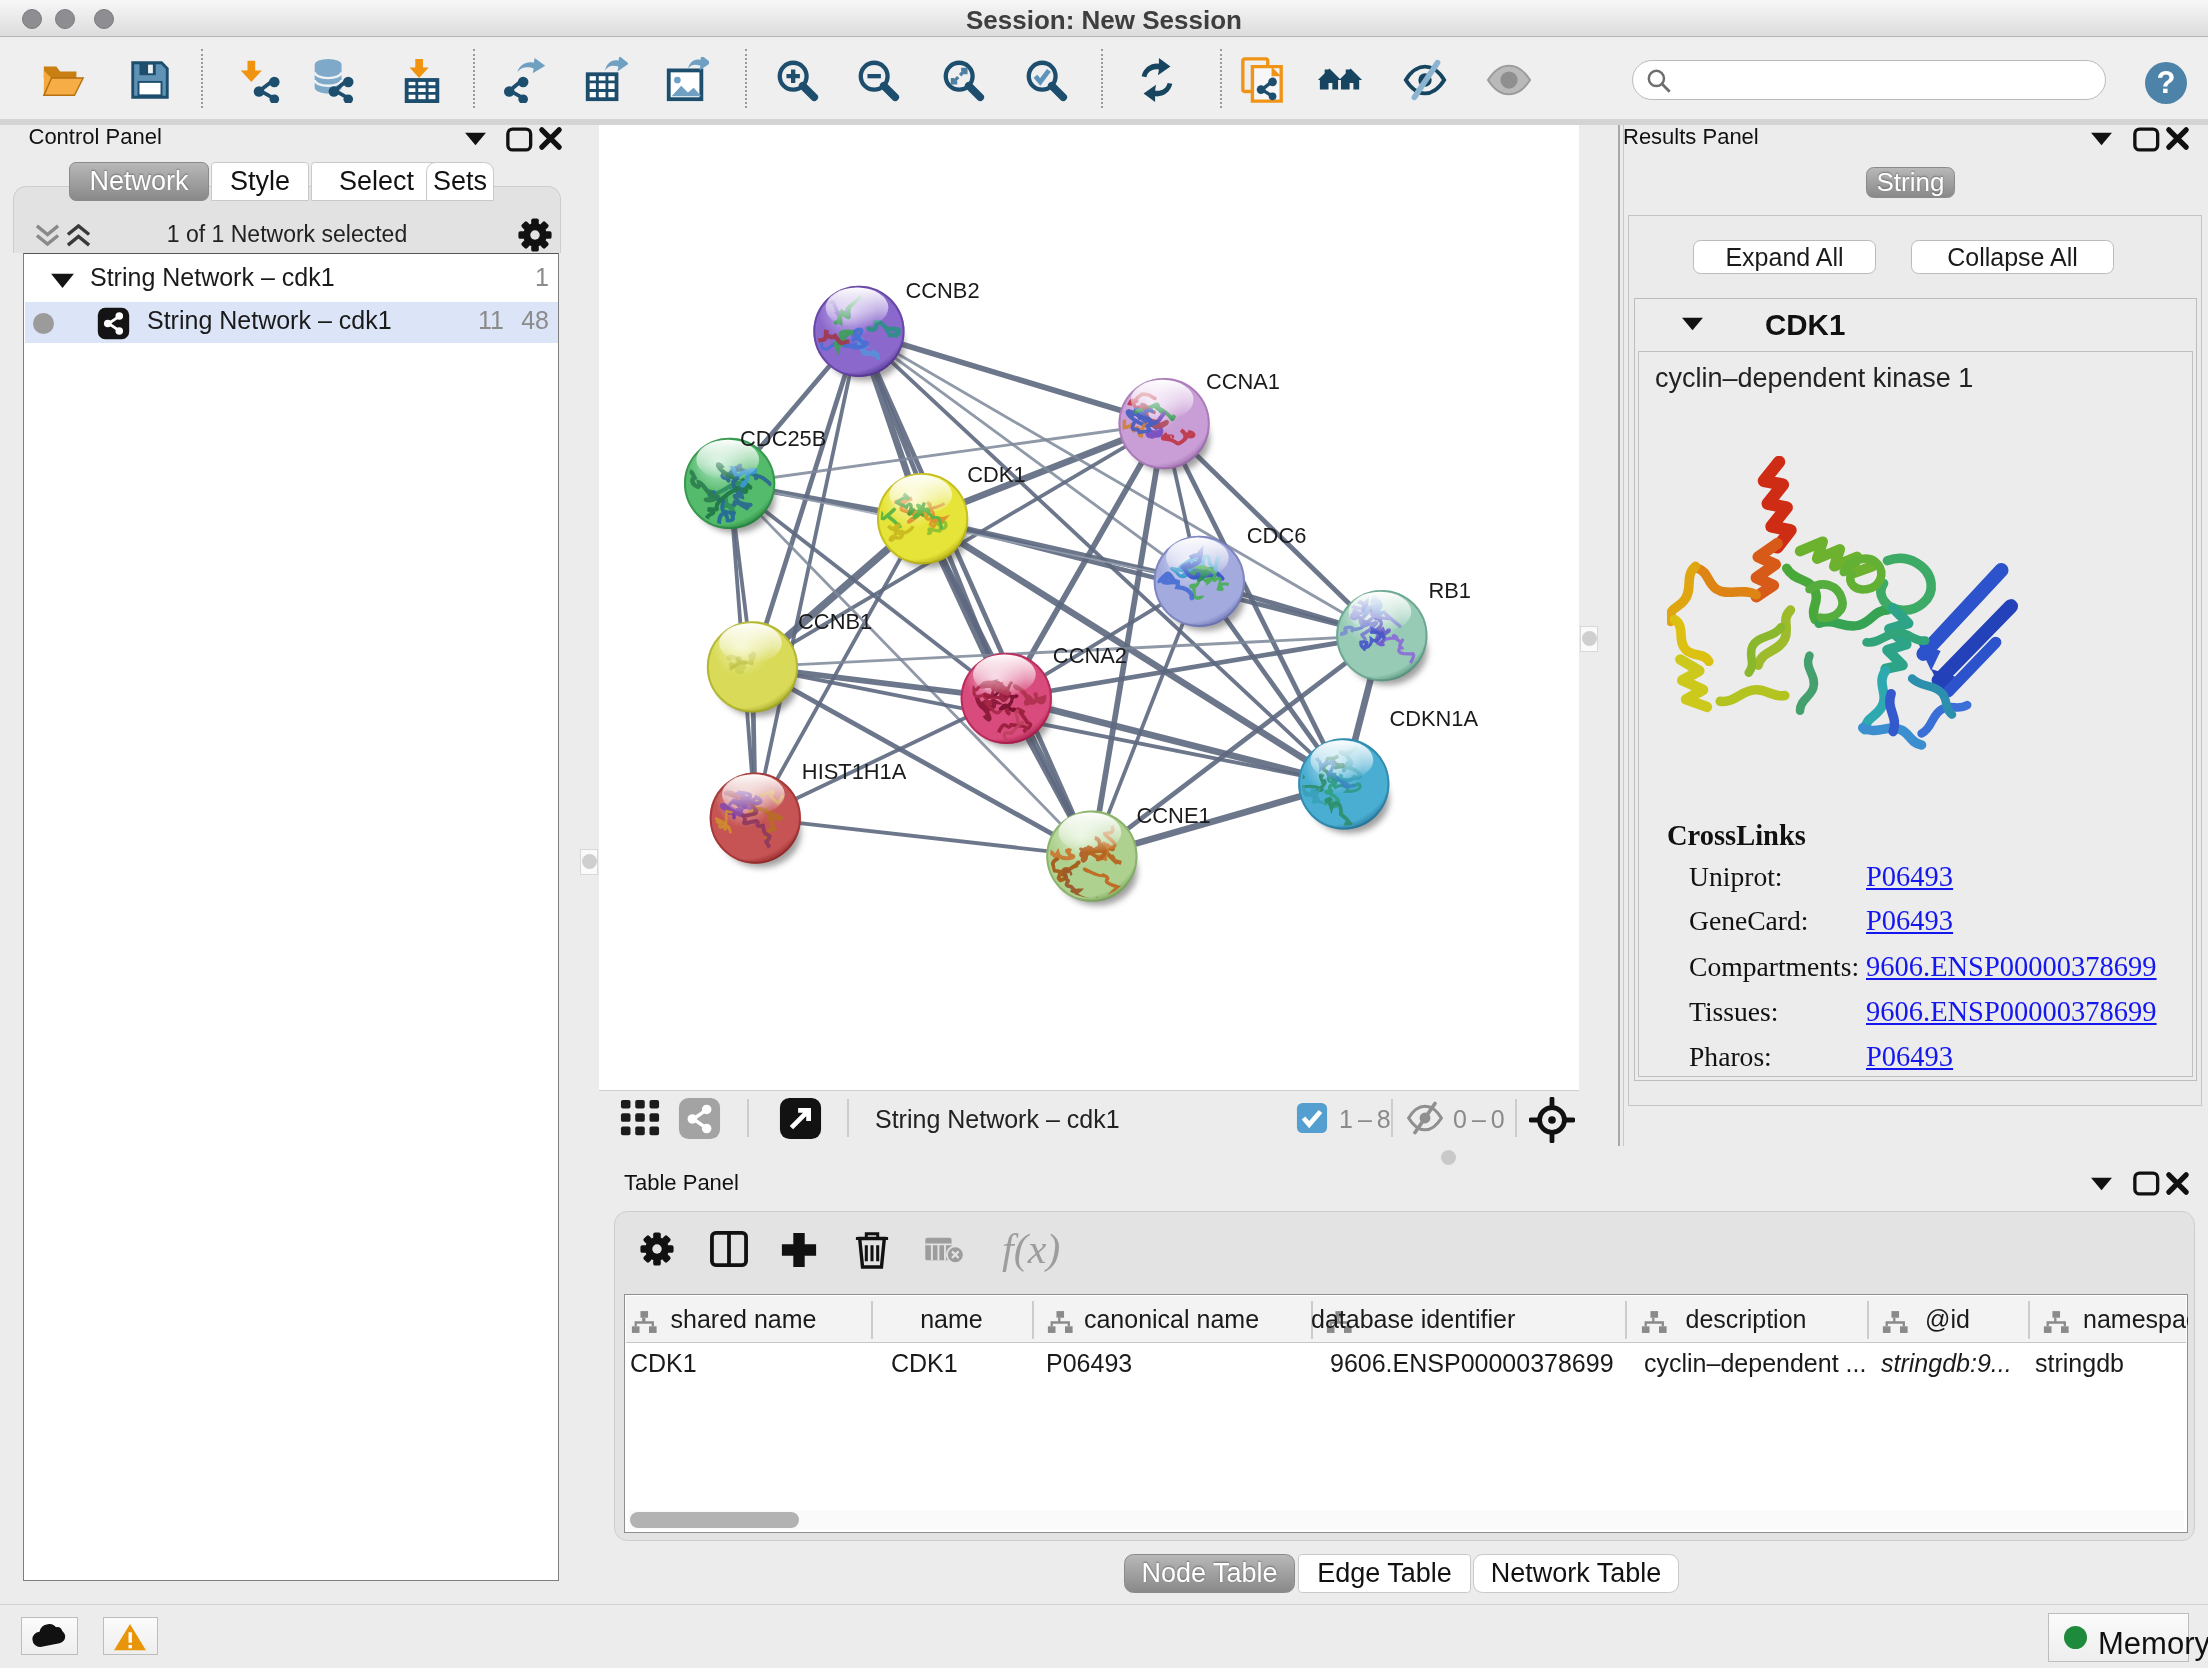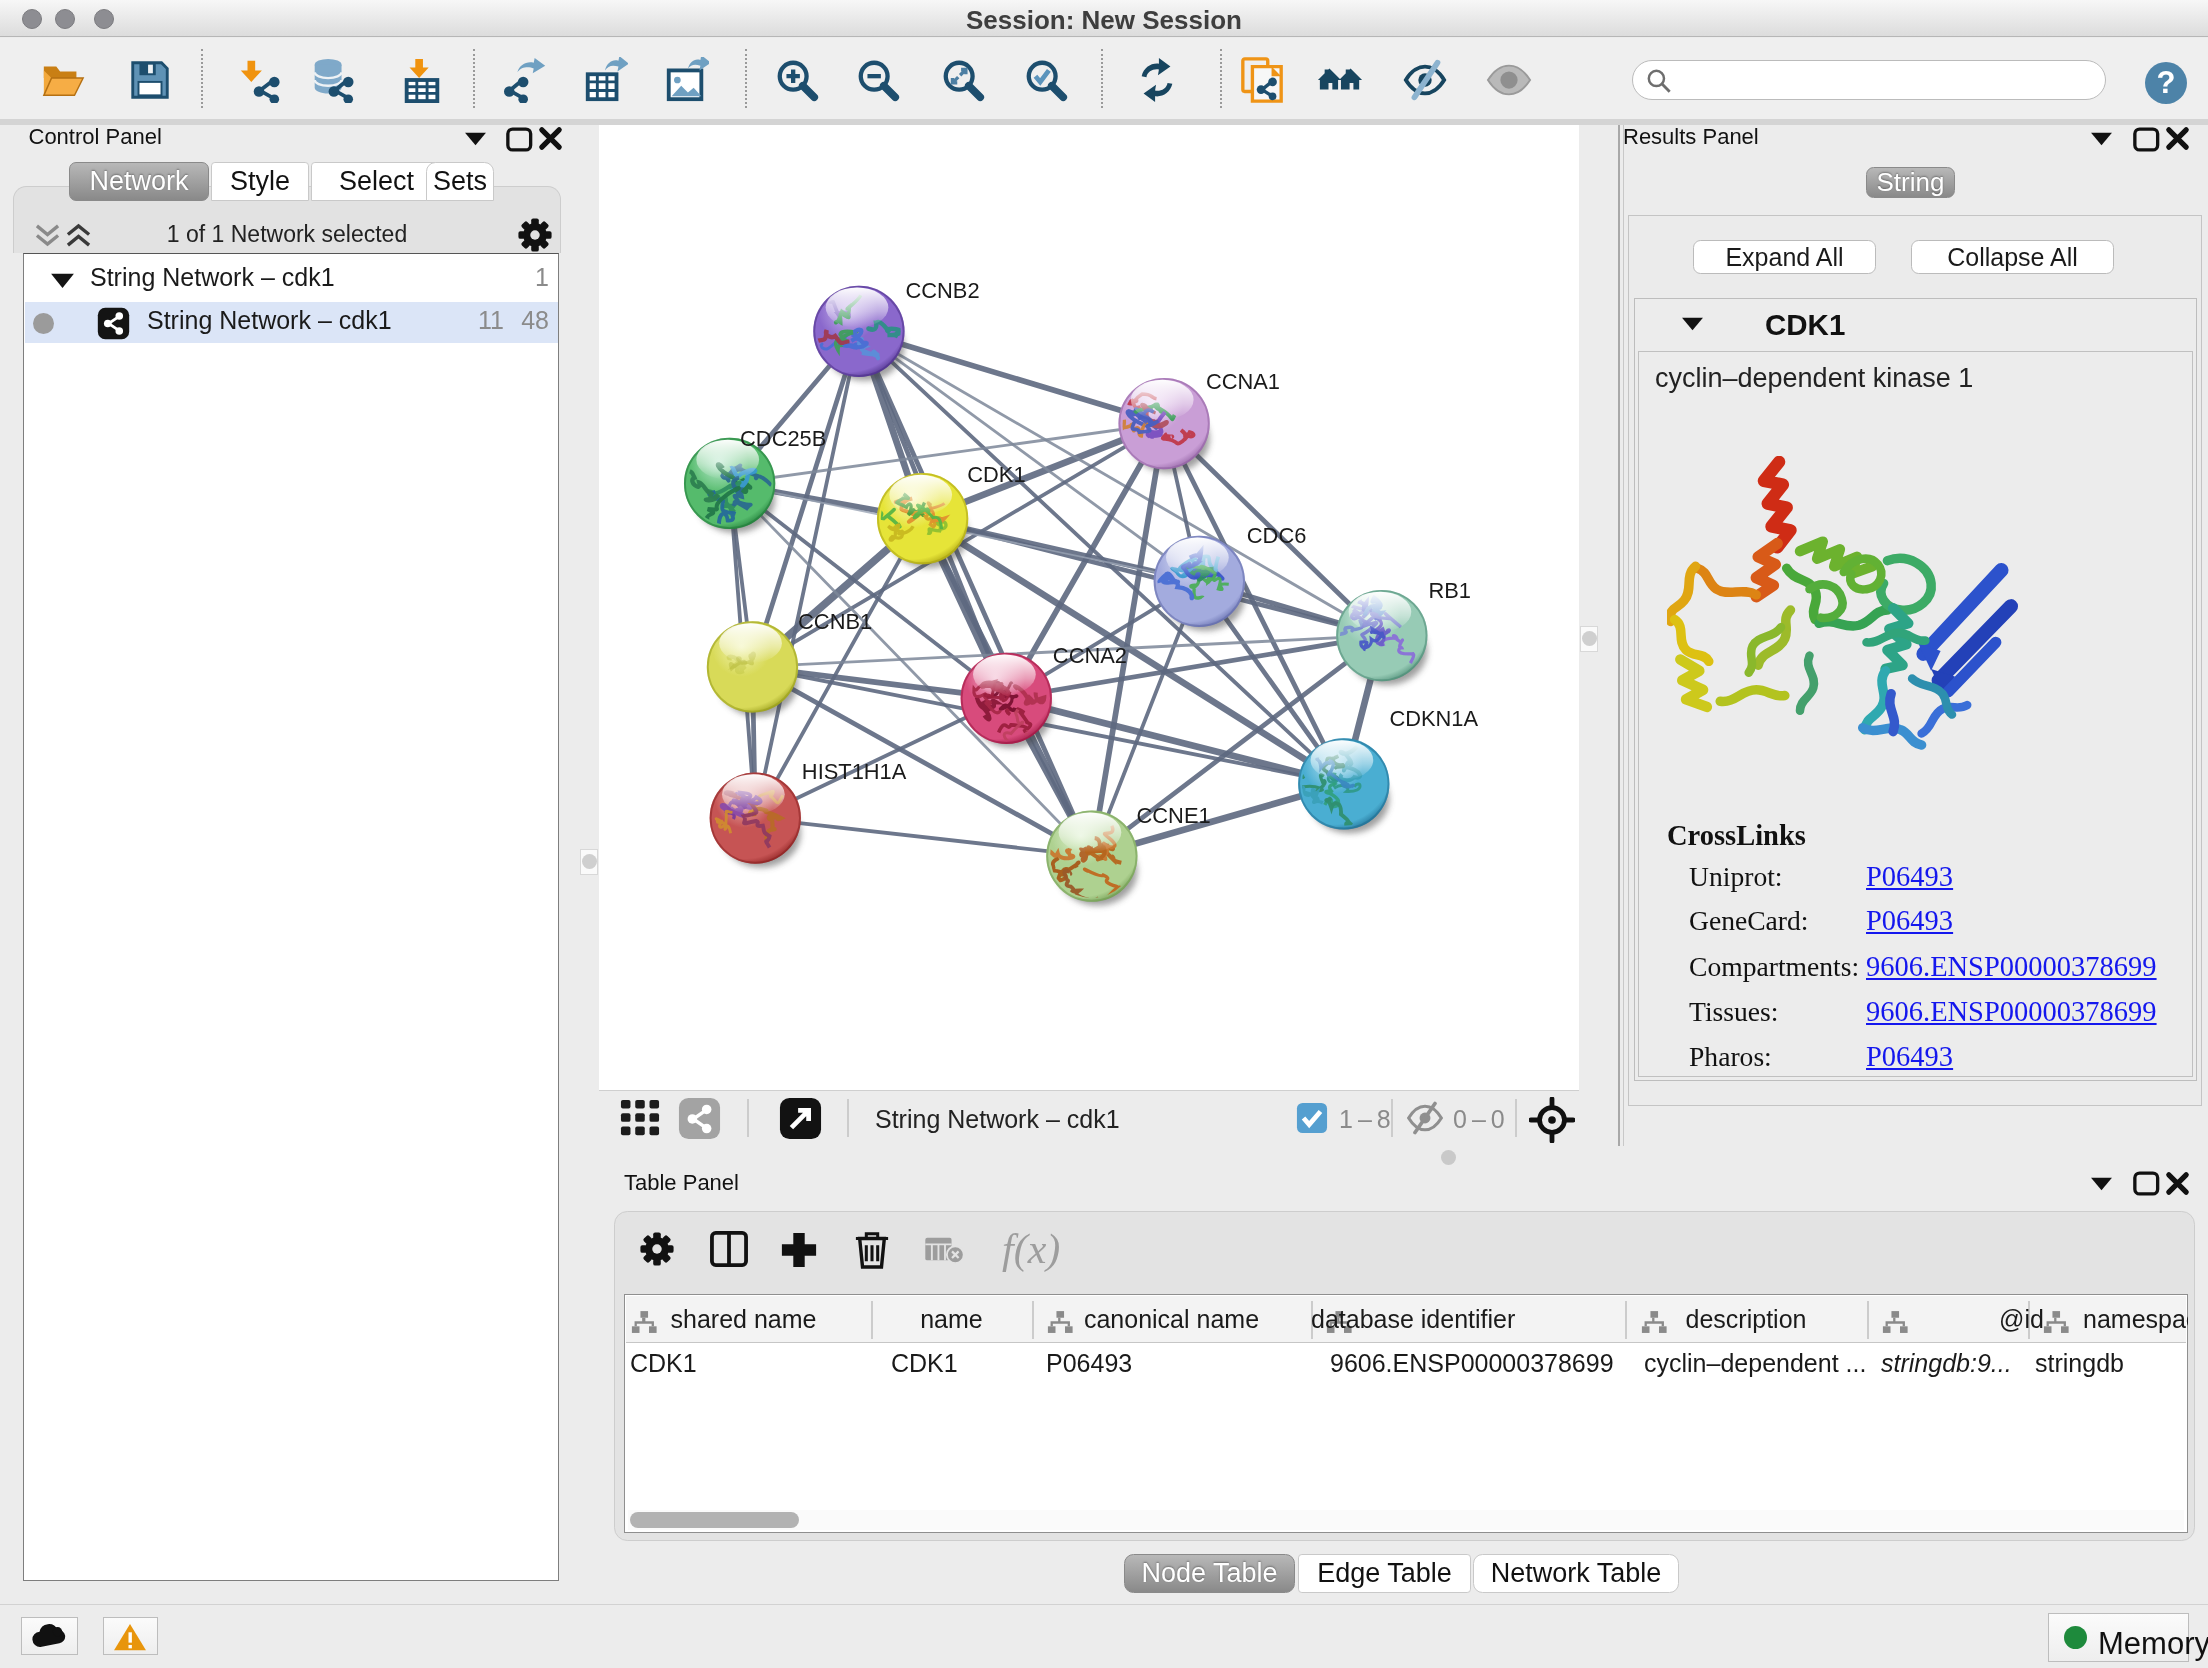--- a/index.html
+++ b/index.html
@@ -870,21 +870,21 @@
         <rect x="20" y="18" width="8" height="7"></rect>
         <path d="M14 9 v5 M6 18 v-4 h18 v4" stroke="#8a8a8a" stroke-width="2.4" fill="none"></path>
       </g>
     </svg>
 
 <div class="th" style="left:616px; width:255px; text-align:center;">shared name</div>
 <div class="th" style="left:871px; width:161px; text-align:center;">name</div>
 <div class="th" style="left:1032px; width:279px; text-align:center;">canonical name</div>
 <div class="th" style="left:1311px; width:315px; text-align:left;">database identifier</div>
 <div class="th" style="left:1625px; width:242px; text-align:center;">description</div>
-<div class="th" style="left:1941px; width:161px; text-align:center;">@id</div>
+<div class="th" style="left:1867px; width:161px; text-align:center;">@id</div>
 <div class="th" style="left:2083px; width:105px; overflow:hidden; white-space:nowrap;">namespac</div>
 
 <div class="td" style="left:630px;">CDK1</div>
 <div class="td" style="left:891px;">CDK1</div>
 <div class="td" style="left:1046px;">P06493</div>
 <div class="td" style="left:1330px;">9606.ENSP00000378699</div>
 <div class="td" style="left:1644px;">cyclin–dependent ...</div>
 <div class="td" style="left:1881px;font-style:italic;">stringdb:9...</div>
 <div class="td" style="left:2035px;">stringdb</div>
 

